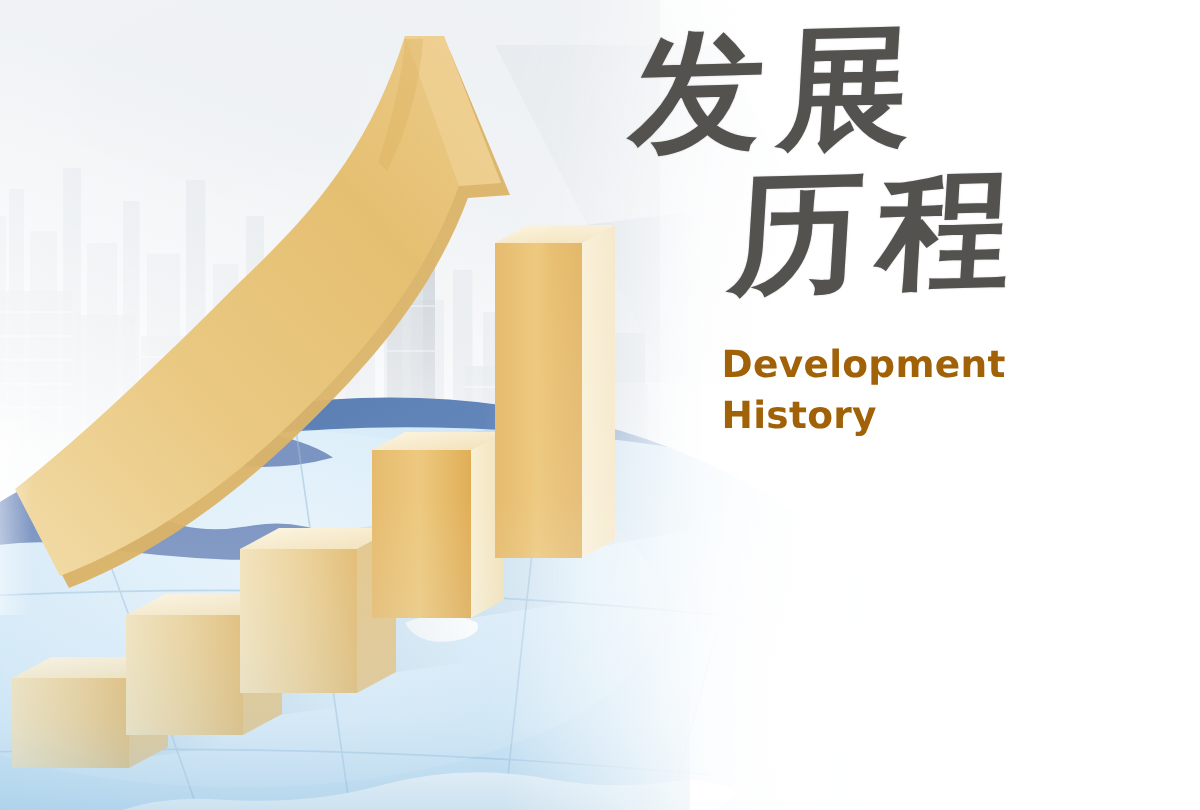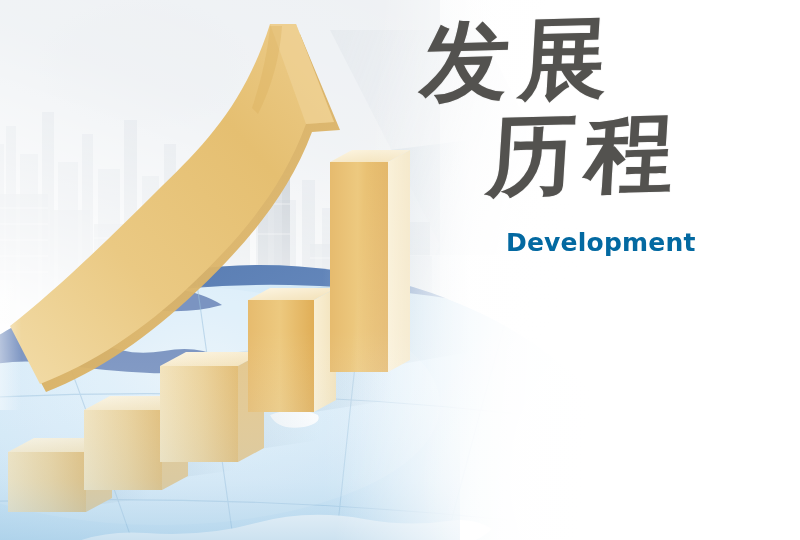--- a/index.html
+++ b/index.html
@@ -127,22 +127,22 @@
   .cn-line-2 {
     font-size: 88px;
     margin-left: 66px;
     margin-top: 6px;
     transform: skewX(-5deg) rotate(-1.5deg);
     transform-origin: left top;
   }
 
   .en-block {
     margin-top: 26px;
-    margin-left: 82px;
-    color: #0369a1;
+    margin-left: 57px;
+    color: #a16207;
     font-family: "DejaVu Sans", sans-serif;
     font-weight: 700;
     font-size: 25px;
     line-height: 1.34;
     letter-spacing: .2px;
   }
   .en-block div { white-space: nowrap; }
 </style>
 </head>
 <body>
@@ -458,16 +458,17 @@
   </div>
 
   <div class="layer right-fade"></div>
   <div class="layer bottom-right-fade"></div>
 
   <div class="title-block">
     <div class="cn-line cn-line-1">发展</div>
     <div class="cn-line cn-line-2">历程</div>
     <div class="en-block">
       <div>Development</div>
+      <div>History</div>
     </div>
   </div>
 
 </div>
 
 </body></html>

